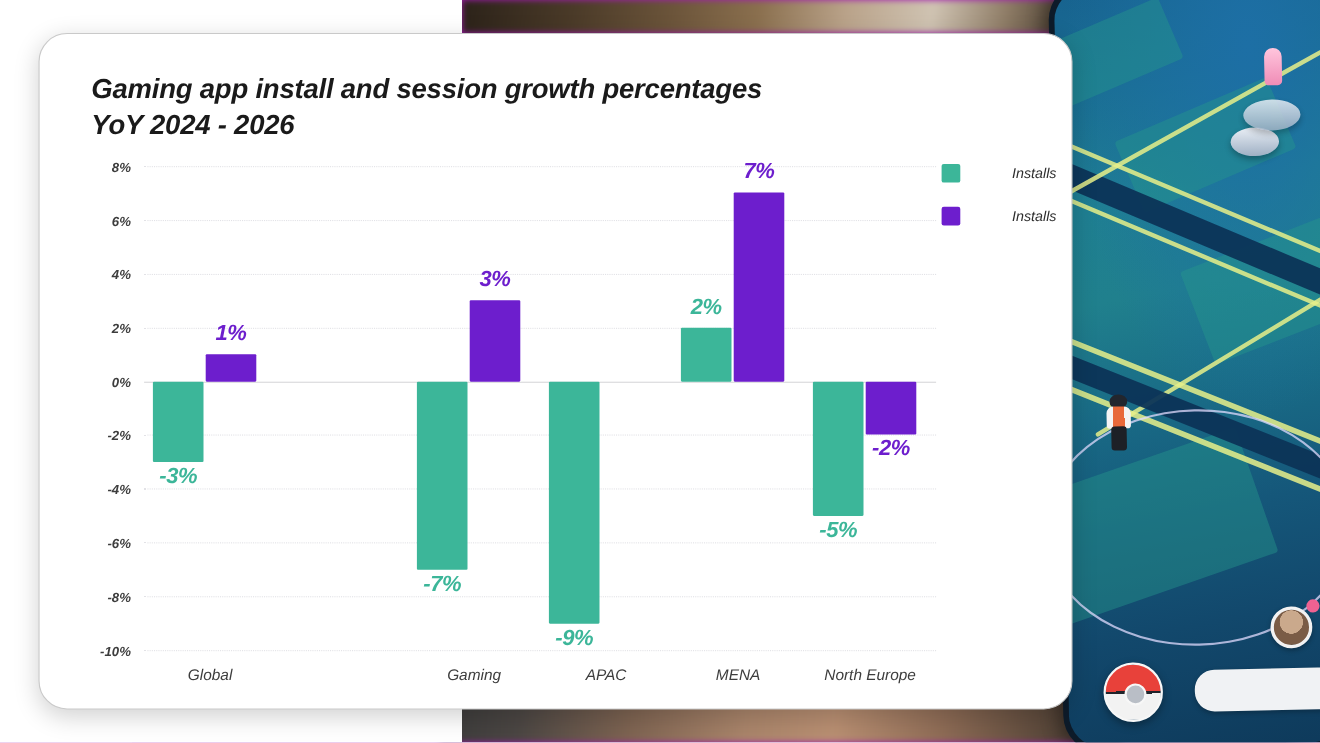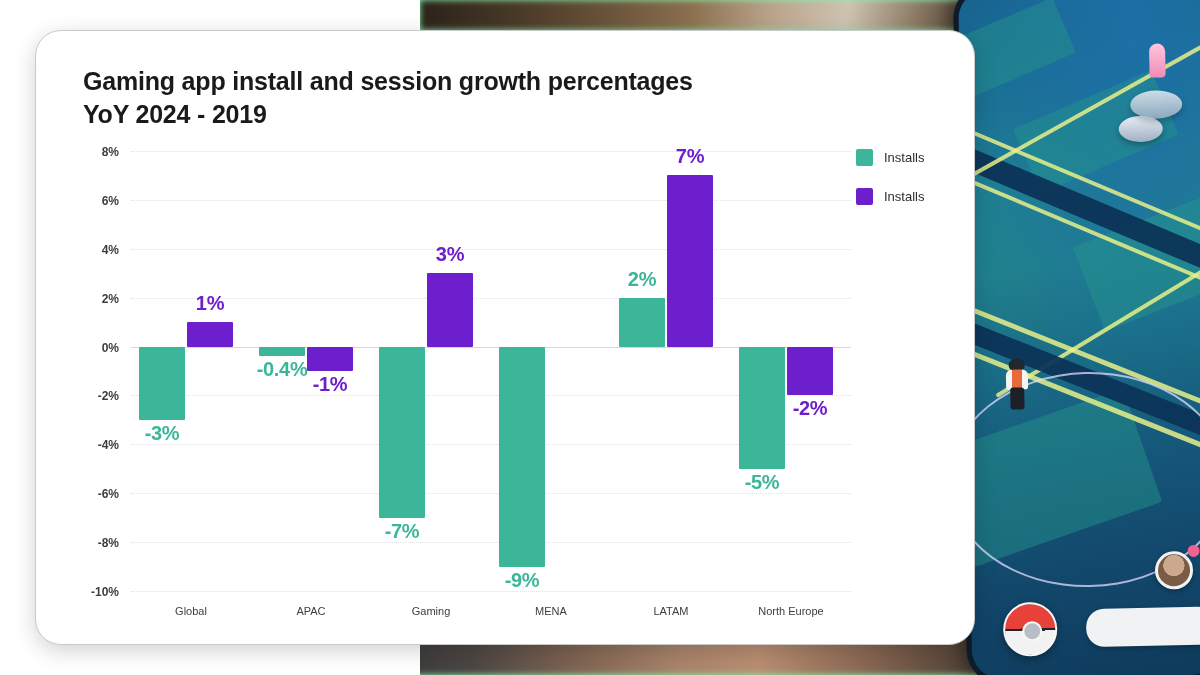--- a/index.html
+++ b/index.html
@@ -9,22 +9,23 @@
     width: 1200px;
     height: 675px;
     overflow: hidden;
     font-family: "Liberation Sans", sans-serif;
   }
 
   #stage {
     position: relative;
     width: 1200px;
     height: 675px;
-    background: #86efac;
+    background: #a21caf;
     overflow: hidden;
+    font-style: italic;
   }
 
   
   .bg-layer { position: absolute; inset: 0; }
 
   .bg-top-blur {
     position: absolute;
     left: 420px; top: 0; width: 560px; height: 30px;
     background: linear-gradient(100deg,
         #2b2219 0%, #4a3a28 18%, #6b543a 34%,
@@ -246,34 +247,35 @@
     white-space: nowrap;
     letter-spacing: -.3px;
   }
 
   .xtick {
     position: absolute;
     top: 100%;
     left: 50%;
     transform: translateX(-50%);
     margin-top: 14px;
-    font-size: 11px;
+    font-size: 14px;
     color: #3d3d3d;
     white-space: nowrap;
   }
 
   
   .legend {
     position: absolute;
     left: 820px; top: 118px;
   }
   .legend-row {
     display: flex;
     align-items: center;
     margin-bottom: 22px;
+    gap: 36px;
   }
   .legend-swatch {
     width: 17px; height: 17px;
     border-radius: 2px;
     margin-right: 11px;
   }
   .legend-text {
     font-size: 13px;
     color: #2d2d2d;
   }
@@ -326,21 +328,21 @@
     </div>
 
     <div class="bg-left-white"></div>
     <div class="bg-left-white-bottom"></div>
   </div>
 
   <div class="card">
 
     <div class="card-title">
       <div>Gaming app install and session growth percentages</div>
-      <div>YoY 2024 - 2019</div>
+      <div>YoY 2024 - 2026</div>
     </div>
 
     <div class="plot" id="plot">
         <div class="gridline" style="top: 0px;">
           <span class="ytick">8%</span>
         </div>
         <div class="gridline" style="top: 48.8889px;">
           <span class="ytick">6%</span>
         </div>
         <div class="gridline" style="top: 97.7778px;">
@@ -371,59 +373,48 @@
           <div class="bar installs" style="top: 0px; bottom: 0px;">
             <div class="bar-rect" style="top: 195.556px; height: 73.3333px; background: rgb(60, 182, 153);"></div>
             <div class="bar-label" style="color: rgb(60, 182, 153); top: 270.889px;">-3%</div>
           </div>
           <div class="bar sessions" style="top: 0px; bottom: 0px;">
             <div class="bar-rect" style="top: 171.111px; height: 24.4444px; background: rgb(109, 30, 205);"></div>
             <div class="bar-label" style="color: rgb(109, 30, 205); top: 141.111px;">1%</div>
           </div>
           <div class="xtick">Global</div>
         </div>
-        <div class="group" style="left: 120px; width: 120px;">
-          <div class="bar installs" style="top: 0px; bottom: 0px;">
-            <div class="bar-rect" style="top: 195.556px; height: 9.77778px; background: rgb(60, 182, 153);"></div>
-            <div class="bar-label" style="color: rgb(60, 182, 153); top: 207.333px;">-0.4%</div>
-          </div>
-          <div class="bar sessions" style="top: 0px; bottom: 0px;">
-            <div class="bar-rect" style="top: 195.556px; height: 24.4444px; background: rgb(109, 30, 205);"></div>
-            <div class="bar-label" style="color: rgb(109, 30, 205); top: 222px;">-1%</div>
-          </div>
-          <div class="xtick">APAC</div>
-        </div>
         <div class="group" style="left: 240px; width: 120px;">
           <div class="bar installs" style="top: 0px; bottom: 0px;">
             <div class="bar-rect" style="top: 195.556px; height: 171.111px; background: rgb(60, 182, 153);"></div>
             <div class="bar-label" style="color: rgb(60, 182, 153); top: 368.667px;">-7%</div>
           </div>
           <div class="bar sessions" style="top: 0px; bottom: 0px;">
             <div class="bar-rect" style="top: 122.222px; height: 73.3333px; background: rgb(109, 30, 205);"></div>
             <div class="bar-label" style="color: rgb(109, 30, 205); top: 92.2222px;">3%</div>
           </div>
           <div class="xtick">Gaming</div>
         </div>
         <div class="group" style="left: 360px; width: 120px;">
           <div class="bar installs" style="top: 0px; bottom: 0px;">
             <div class="bar-rect" style="top: 195.556px; height: 220px; background: rgb(60, 182, 153);"></div>
             <div class="bar-label" style="color: rgb(60, 182, 153); top: 417.556px;">-9%</div>
           </div>
-          <div class="xtick">MENA</div>
+          <div class="xtick">APAC</div>
         </div>
         <div class="group" style="left: 480px; width: 120px;">
           <div class="bar installs" style="top: 0px; bottom: 0px;">
             <div class="bar-rect" style="top: 146.667px; height: 48.8889px; background: rgb(60, 182, 153);"></div>
             <div class="bar-label" style="color: rgb(60, 182, 153); top: 116.667px;">2%</div>
           </div>
           <div class="bar sessions" style="top: 0px; bottom: 0px;">
             <div class="bar-rect" style="top: 24.4444px; height: 171.111px; background: rgb(109, 30, 205);"></div>
             <div class="bar-label" style="color: rgb(109, 30, 205); top: -5.55556px;">7%</div>
           </div>
-          <div class="xtick">LATAM</div>
+          <div class="xtick">MENA</div>
         </div>
         <div class="group" style="left: 600px; width: 120px;">
           <div class="bar installs" style="top: 0px; bottom: 0px;">
             <div class="bar-rect" style="top: 195.556px; height: 122.222px; background: rgb(60, 182, 153);"></div>
             <div class="bar-label" style="color: rgb(60, 182, 153); top: 319.778px;">-5%</div>
           </div>
           <div class="bar sessions" style="top: 0px; bottom: 0px;">
             <div class="bar-rect" style="top: 195.556px; height: 48.8889px; background: rgb(109, 30, 205);"></div>
             <div class="bar-label" style="color: rgb(109, 30, 205); top: 246.444px;">-2%</div>
           </div>

